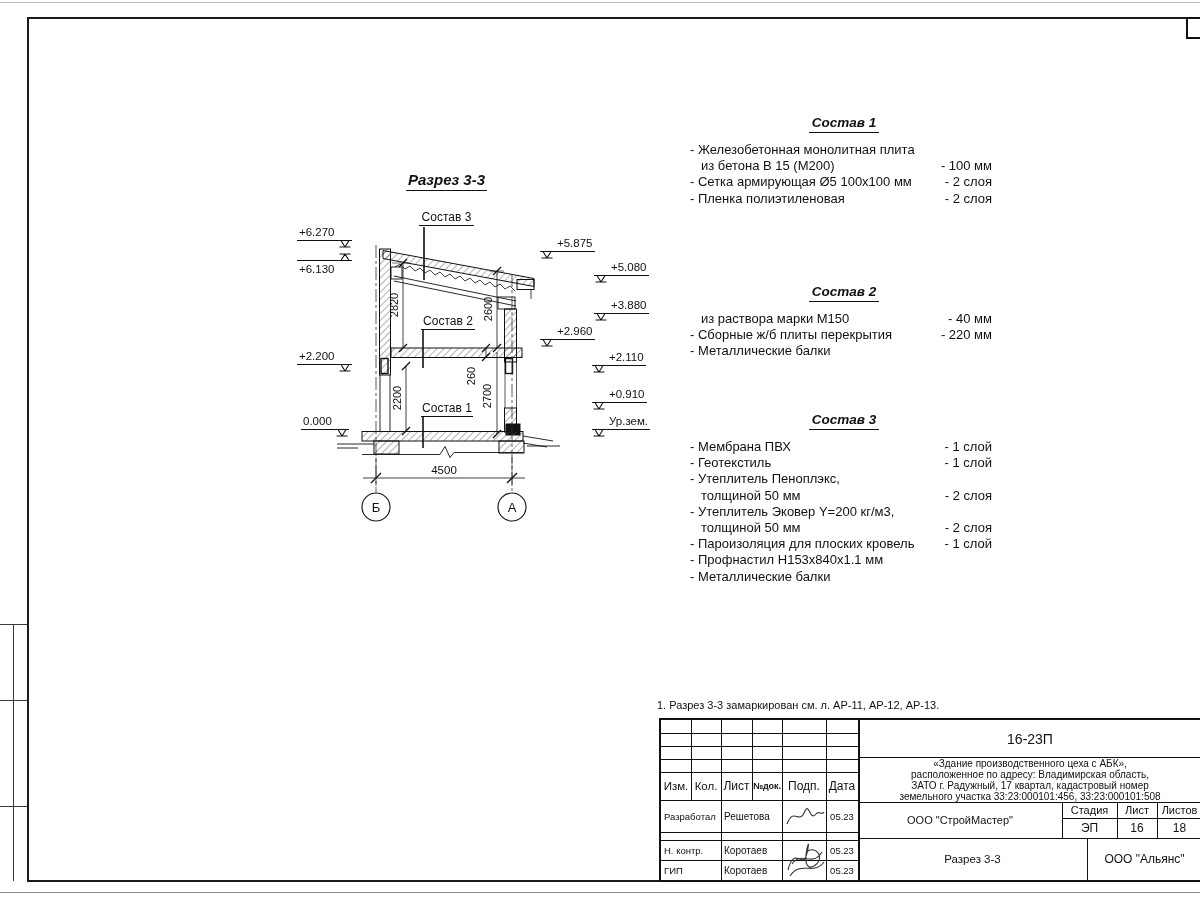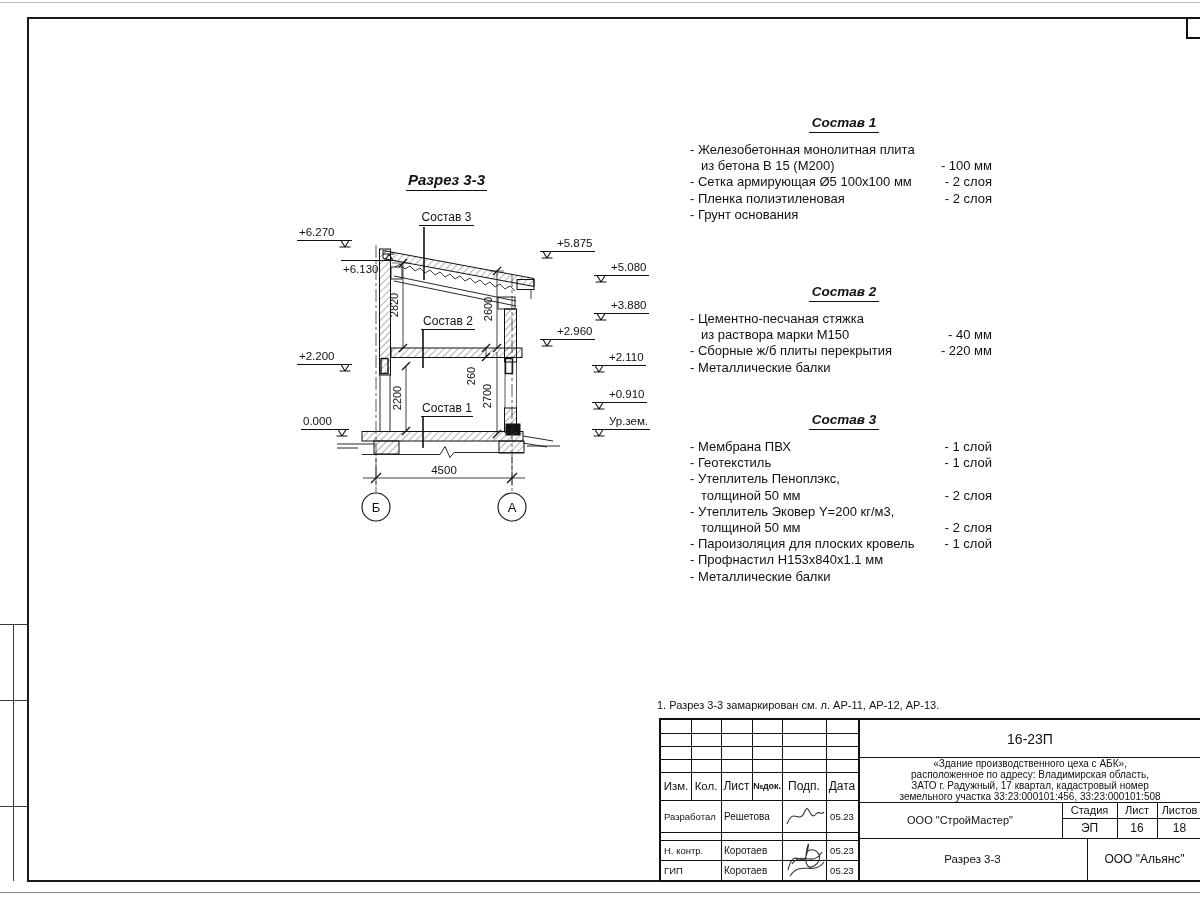--- a/index.html
+++ b/index.html
@@ -13,21 +13,21 @@
   .dwg-title { position:absolute; font-size:15px; font-style:italic; font-weight:bold;
                border-bottom:1.4px solid #111; padding:0 2px 2px; white-space:nowrap; }
   .callout { position:absolute; font-size:12px; border-bottom:1.3px solid #111;
              padding:0 1px 1px; text-align:center; white-space:nowrap; }
 
   
   .elev { position:absolute; font-size:11.5px; white-space:nowrap; line-height:12px; }
   .elev .ev { display:block; }
   .elev-l { border-bottom:1px solid #111; padding:0 17px 2px 2px; }
   .elev-l .earr { position:absolute; right:1px; top:100%; margin-top:-1px; }
-  .elev-lu { border-top:1px solid #111; padding:2px 17px 0 2px;margin-left:44px; }
+  .elev-lu { border-top:1px solid #111; padding:2px 17px 0 2px; }
   .elev-lu .earr { position:absolute; right:1px; bottom:100%; margin-bottom:-1px; transform:scaleY(-1); }
   .elev-r { border-bottom:1px solid #111; padding:0 2px 2px 17px; }
   .elev-r .earr { position:absolute; left:1px; top:100%; margin-top:-1px; }
 
   
   .comp-list { position:absolute; width:308px; }
   .lt-wrap { text-align:center; margin-bottom:9px; }
   .ltitle { display:inline-block; font-size:13.5px; font-style:italic; font-weight:bold;
             border-bottom:1.3px solid #111; padding:0 3px 2px; }
   .lrows { font-size:13px; line-height:16.2px; }
@@ -246,34 +246,26 @@
         <span class="lval">- 100 мм</span>
       </div>
       <div class="lrow">
         <span class="ltext">- Сетка армирующая Ø5 100x100 мм</span>
         <span class="lval">- 2 слоя</span>
       </div>
       <div class="lrow">
         <span class="ltext">- Пленка полиэтиленовая</span>
         <span class="lval">- 2 слоя</span>
       </div>
-      <div class="lrow">
-        <span class="ltext">- Грунт основания</span>
-        <span class="lval"></span>
-      </div>
     </div>
 </div>
 <div class="comp-list" style="left:690px; top:282px;">
   <div class="lt-wrap"><span class="ltitle">Состав 2</span></div>
   <div class="lrows">
 
-  <div class="lrow">
-        <span class="ltext">- Цементно-песчаная стяжка</span>
-        <span class="lval"></span>
-      </div>
       <div class="lrow indent">
         <span class="ltext">из раствора марки М150</span>
         <span class="lval">- 40 мм</span>
       </div>
       <div class="lrow">
         <span class="ltext">- Сборные ж/б плиты перекрытия</span>
         <span class="lval">- 220 мм</span>
       </div>
       <div class="lrow">
         <span class="ltext">- Металлические балки</span>

